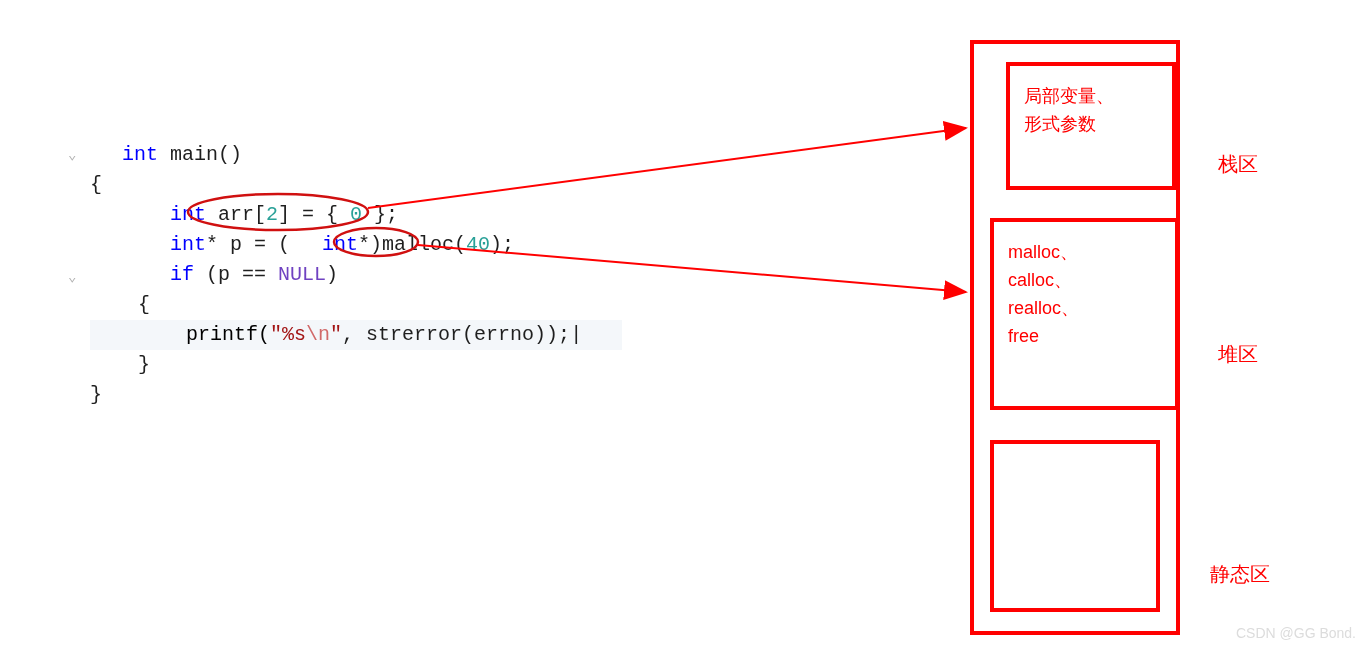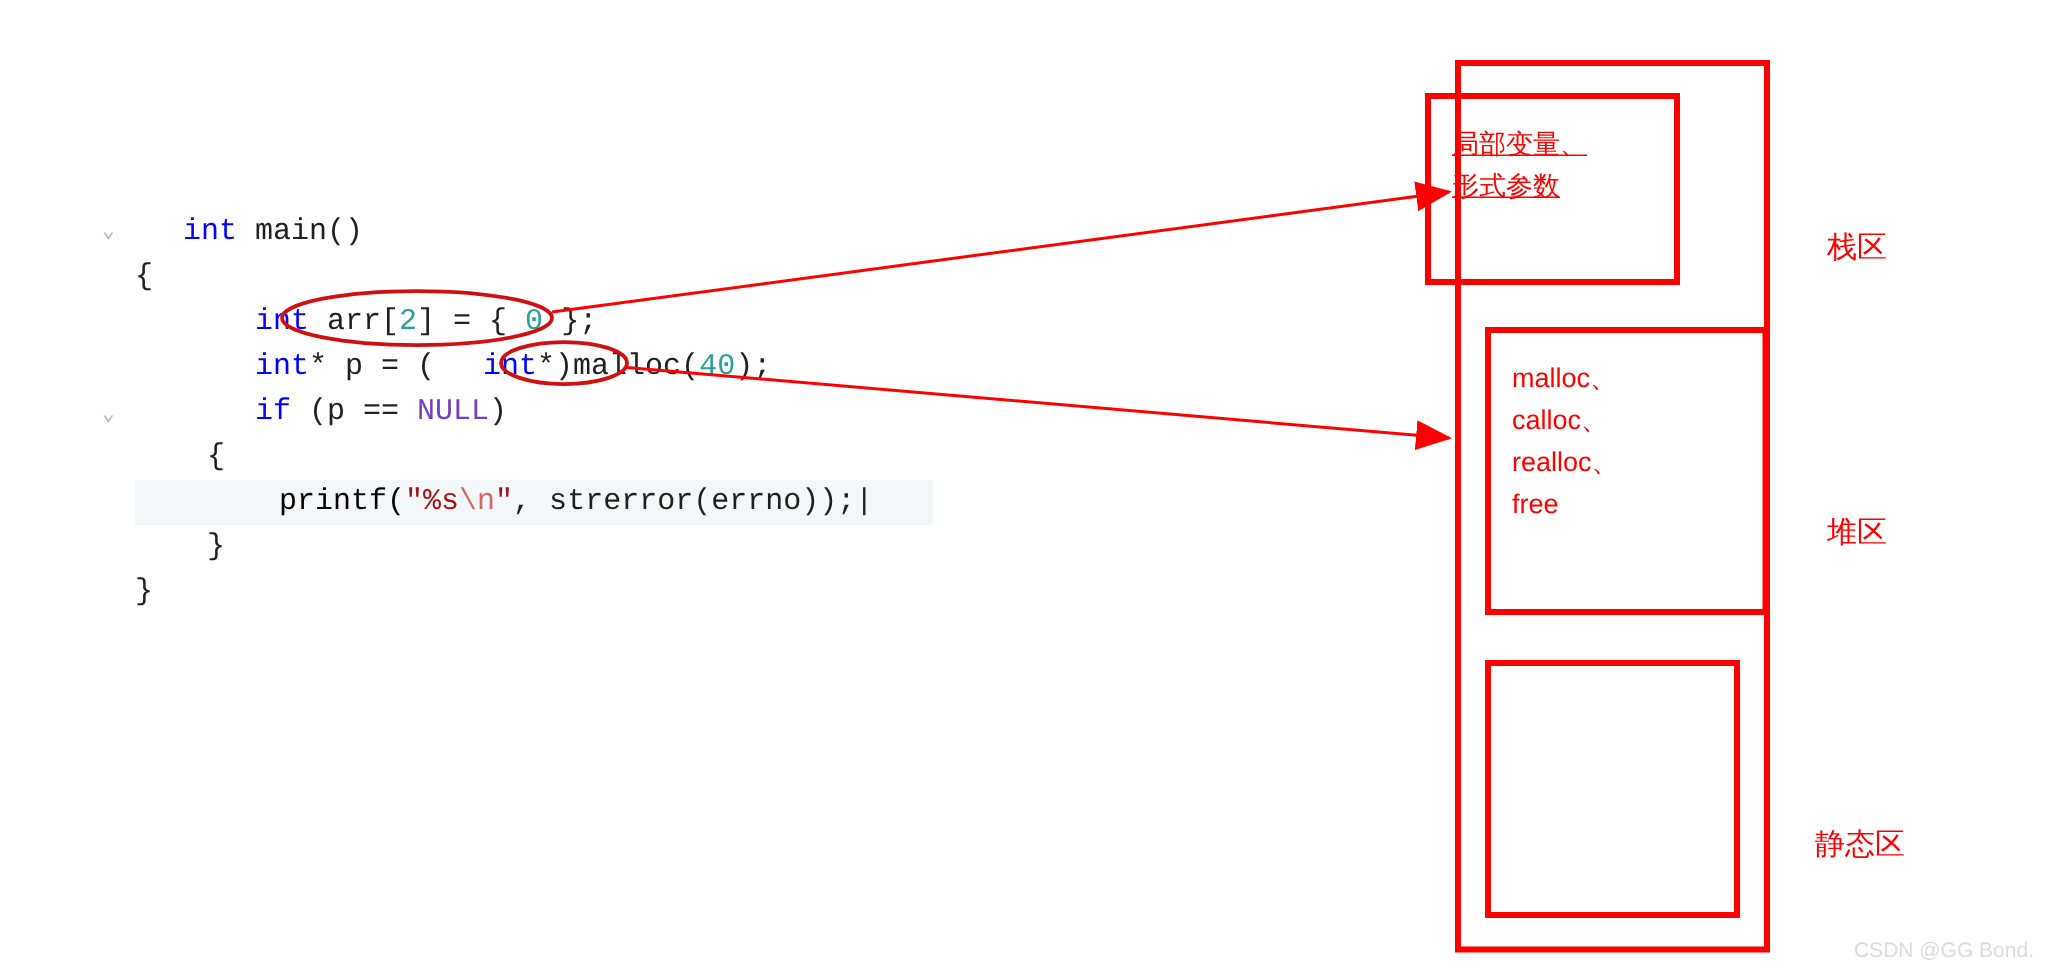--- a/index.html
+++ b/index.html
@@ -89,37 +89,37 @@
   <div class="code-line"><span>    </span><span class="kw">int</span><span class="id">* p = (</span><span class="kw">int</span><span class="id">*)malloc(</span><span class="numk">40</span><span class="id">);</span></div>
   <div class="code-line"><span class="gutter-mark" style="top:2px">⌄</span><span>    </span><span class="kw">if</span><span class="id"> (p == </span><span class="null">NULL</span><span class="id">)</span></div>
   <div class="code-line"><span class="punct">    {</span></div>
   <div class="code-line highlight" style="padding-right:40px;"><span>        printf(</span><span class="str">"%s</span><span class="esc">\n</span><span class="str">"</span><span class="id">, strerror(errno));</span><span class="id">|</span></div>
   <div class="code-line"><span class="punct">    }</span></div>
   <div class="code-line"><span class="punct">}</span></div>
 </div>
 
 <div class="mem-outer"></div>
 
-<div class="mem-box" style="left:950px; top:62px; width:170px; height:128px;text-decoration:underline;">
+<div class="mem-box" style="left:1006px; top:62px; width:170px; height:128px;">
   <div>局部变量、</div>
   <div>形式参数</div>
 </div>
 
 <div class="mem-box" style="left:990px; top:218px; width:189px; height:192px;">
   <div>malloc、</div>
   <div>calloc、</div>
   <div>realloc、</div>
   <div>free</div>
 </div>
 
 <div class="mem-box" style="left:990px; top:440px; width:170px; height:172px;"></div>
 
 <div class="mem-label" style="left:1218px; top:110px;">栈区</div>
 <div class="mem-label" style="left:1218px; top:300px;">堆区</div>
-<div class="mem-label" style="left:1210px; top:508px;text-align:center;">静态区</div>
+<div class="mem-label" style="left:1210px; top:520px;text-align:center;">静态区</div>
 
 <div class="watermark">CSDN @GG Bond.</div>
 
 <svg class="overlay">
   <defs>
     <marker id="arrowhead" markerWidth="12" markerHeight="10" refX="11" refY="5" orient="auto">
       <polygon points="0 0, 12 5, 0 10" fill="#ff0000"></polygon>
     </marker>
   </defs>
 

